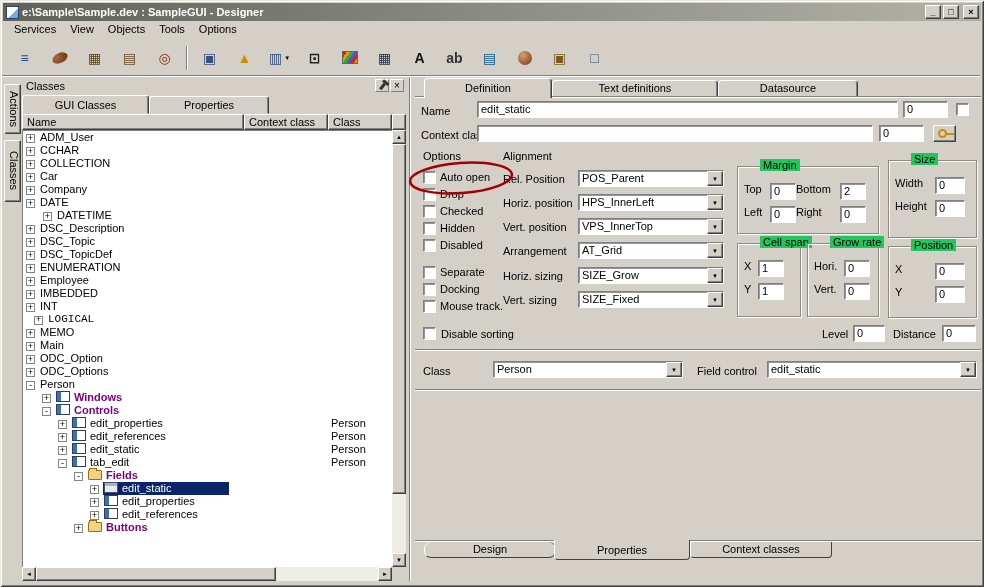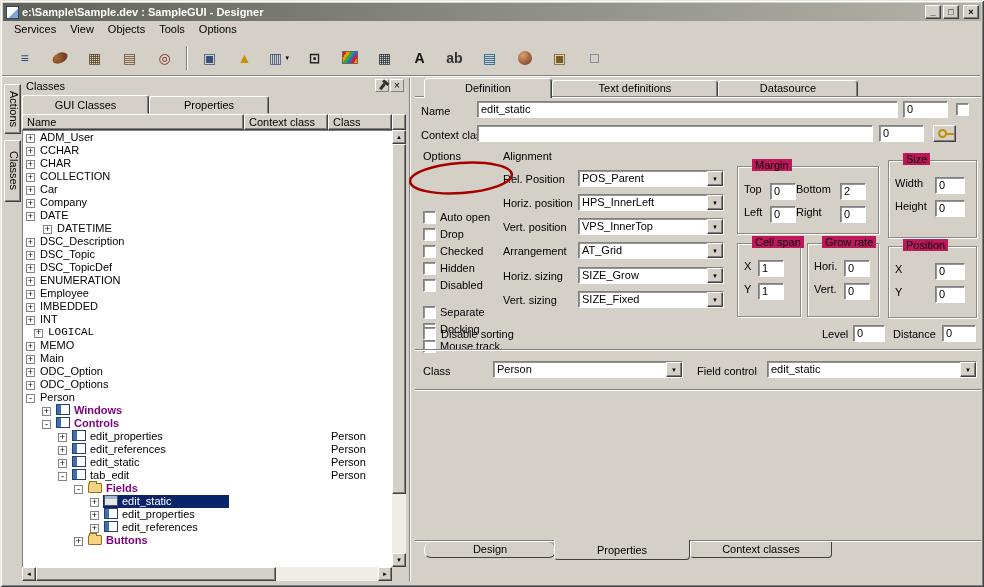--- a/index.html
+++ b/index.html
@@ -88,32 +88,32 @@
   .rp-tabs { position:absolute; left:0; top:0; width:566px; height:20px; }
   .rtab { position:absolute; top:2px; height:16px; background:#d4d0c8; text-align:center; line-height:15px;
     border:1px solid; border-color:#fff #404040 #d4d0c8 #fff; border-bottom:none; border-radius:4px 4px 0 0; box-shadow:inset -1px 0 0 #808080; }
   .rtab.active { top:0; height:20px; line-height:18px; z-index:2; }
   .rp-body { position:absolute; left:0; top:0; width:566px; height:462px; }
   .lab { position:absolute; white-space:nowrap; }
   .tbox { position:absolute; height:17px; line-height:15px; padding:0 3px; background:#fff; overflow:hidden; white-space:nowrap;
     border:1px solid; border-color:#808080 #fff #fff #808080; box-shadow:inset 1px 1px 0 rgba(64,64,64,.55); }
   .cb { display:inline-block; width:13px; height:13px; background:#fff; flex:none;
     border:1px solid; border-color:#808080 #fff #fff #808080; box-shadow:inset 1px 1px 0 rgba(64,64,64,.55); }
-  .opt-row { position:absolute; left:8px; display:flex; align-items:center; gap:4px; height:14px; white-space:nowrap;margin-top:40px; }
+  .opt-row { position:absolute; left:8px; display:flex; align-items:center; gap:4px; height:14px; white-space:nowrap; }
   .combo { position:absolute; height:17px; background:#fff;
     border:1px solid; border-color:#808080 #fff #fff #808080; box-shadow:inset 1px 1px 0 rgba(64,64,64,.55); }
   .combo-text { position:absolute; left:3px; top:1px; right:17px; overflow:hidden; white-space:nowrap; }
   .combo-btn { position:absolute; right:0; top:0; bottom:0; width:16px; background:#d4d0c8; font-size:6px; text-align:center;
     line-height:14px; border:1px solid; border-color:#fff #404040 #404040 #fff; box-shadow:inset -1px -1px 0 #808080; }
   .keybtn { position:absolute; width:23px; height:17px; background:#d4d0c8; display:flex; align-items:center; justify-content:center;
     border:1px solid; border-color:#fff #404040 #404040 #fff; box-shadow:inset -1px -1px 0 #808080; }
   .key-icon { position:relative; width:9px; height:9px; border:2px solid #c09000; border-radius:50%; display:inline-block; margin-right:5px; }
   .key-icon::after { content:''; position:absolute; left:6px; top:2px; width:8px; height:2px; background:#c09000; }
   .fs { position:absolute; border:1px solid #8b8980; box-shadow:1px 1px 0 #fff, inset 1px 1px 0 #fff; }
-  .fs-legend { position:absolute; top:-8px; left:14px; background:#be185d; padding:0 3px; white-space:nowrap; }
+  .fs-legend { position:absolute; top:-8px; left:22px; background:#22c55e; padding:0 3px; white-space:nowrap; }
   .frow { position:absolute; left:6px; right:2px; display:flex; align-items:flex-start; height:17px; }
   .f-label { flex:none; white-space:nowrap; }
   .f-input { flex:none; height:17px; line-height:15px; padding:0 3px; background:#fff;
     border:1px solid; border-color:#808080 #fff #fff #808080; box-shadow:inset 1px 1px 0 rgba(64,64,64,.55); }
   .rp-btabs { position:absolute; left:0; top:462px; width:566px; height:24px; }
   .btab { position:absolute; top:2px; height:16px; background:#d4d0c8; text-align:center; line-height:15px;
     border:1px solid; border-color:#d4d0c8 #404040 #404040 #fff; border-top:none; border-radius:0 0 4px 4px; }
   .btab.active { top:0; height:20px; line-height:20px; z-index:2; }
 
   .annotation { position:absolute; pointer-events:none; z-index:10; }
@@ -204,21 +204,20 @@
       <span class="lp-header-btns">
         <span class="lp-btn"><span class="pin"></span></span>
         <span class="lp-btn">×</span>
       </span>
     </div>
     <div class="lp-tabs"><span class="lp-tab active" style="width: 127px;">GUI Classes</span><span class="lp-tab" style="width: 120px;">Properties</span></div>
     <div class="lp-cols"><span class="col" style="width: 222px;">Name</span><span class="col" style="width: 84px;">Context class</span><span class="col" style="width: 64px;">Class</span><span class="col col-fill"></span></div>
     <div class="tree">
         <div class="trow" style="padding-left: 3px;"><span class="expander">+</span><span class="twrap"><span class="tlabel">ADM_User</span></span></div>
         <div class="trow" style="padding-left: 3px;"><span class="expander">+</span><span class="twrap"><span class="tlabel">CCHAR</span></span></div>
-        <div class="trow" style="padding-left: 3px;"><span class="expander">+</span><span class="twrap"><span class="tlabel">CHAR</span></span></div>
         <div class="trow" style="padding-left: 3px;"><span class="expander">+</span><span class="twrap"><span class="tlabel">COLLECTION</span></span></div>
         <div class="trow" style="padding-left: 3px;"><span class="expander">+</span><span class="twrap"><span class="tlabel">Car</span></span></div>
         <div class="trow" style="padding-left: 3px;"><span class="expander">+</span><span class="twrap"><span class="tlabel">Company</span></span></div>
         <div class="trow" style="padding-left: 3px;"><span class="expander">+</span><span class="twrap"><span class="tlabel">DATE</span></span></div>
         <div class="trow" style="padding-left: 20px;"><span class="expander">+</span><span class="twrap"><span class="tlabel">DATETIME</span></span></div>
         <div class="trow" style="padding-left: 3px;"><span class="expander">+</span><span class="twrap"><span class="tlabel">DSC_Description</span></span></div>
         <div class="trow" style="padding-left: 3px;"><span class="expander">+</span><span class="twrap"><span class="tlabel">DSC_Topic</span></span></div>
         <div class="trow" style="padding-left: 3px;"><span class="expander">+</span><span class="twrap"><span class="tlabel">DSC_TopicDef</span></span></div>
         <div class="trow" style="padding-left: 3px;"><span class="expander">+</span><span class="twrap"><span class="tlabel">ENUMERATION</span></span></div>
         <div class="trow" style="padding-left: 3px;"><span class="expander">+</span><span class="twrap"><span class="tlabel">Employee</span></span></div>

